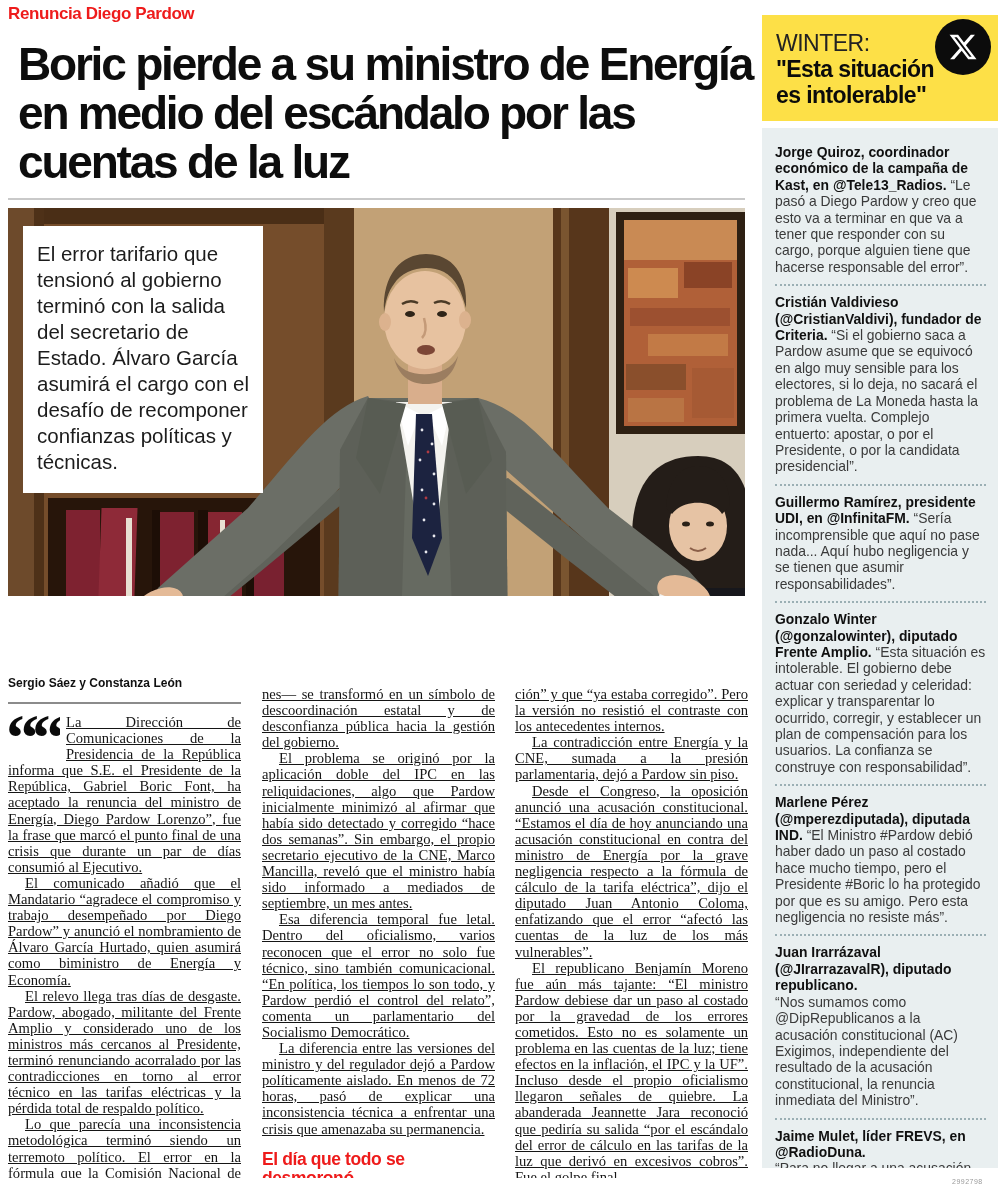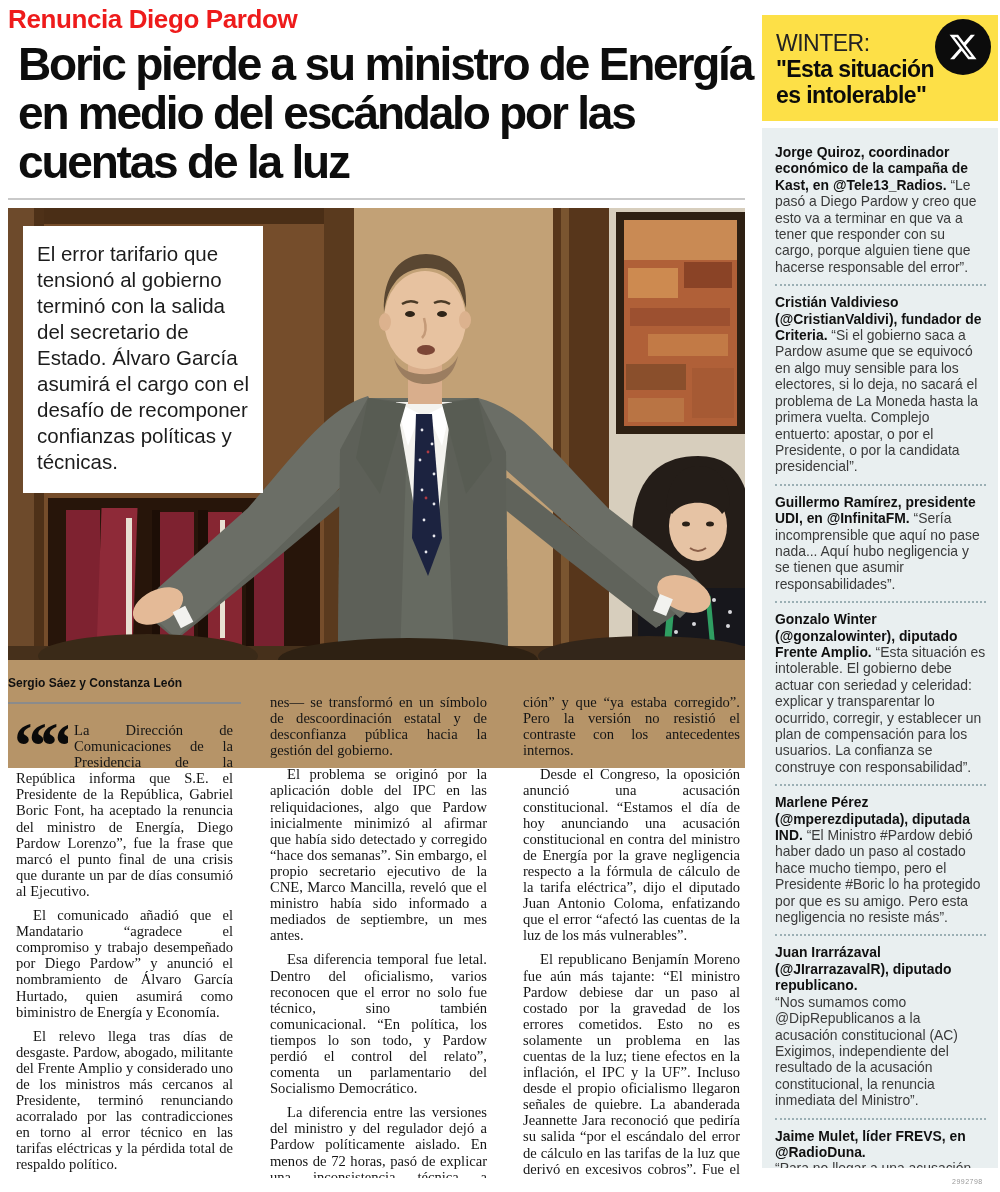--- a/index.html
+++ b/index.html
@@ -3,49 +3,49 @@
 <meta charset="utf-8">
 <style>
   html,body{margin:0;padding:0;}
   body{
     width:1000px;height:1192px;position:relative;background:#ffffff;
     font-family:"Liberation Sans",sans-serif;overflow:hidden;
     -webkit-font-smoothing:antialiased;
   }
   .main{position:absolute;left:8px;top:0;width:737px;}
   .kicker{
-    position:absolute;left:0;top:4px;font-size:26px;font-weight:bold;
+    position:absolute;left:0;top:4px;font-size:17px;font-weight:bold;
     color:#ee1b1b;letter-spacing:-0.4px;
   }
   .headline{
     position:absolute;left:0;top:30px;width:740px;
     font-size:46px;font-weight:bold;color:#0d0d0d;
     letter-spacing:-2.2px;line-height:1.06;
   }
   .head-rule{position:absolute;left:0;top:198px;width:737px;border-top:2px solid #c9c9c9;}
   .photo{
-    position:absolute;left:0;top:208px;width:737px;height:560px;overflow:hidden;background:#b69468;
+    position:absolute;left:0;top:208px;width:737px;height:388px;overflow:hidden;background:#b69468;
   }
   .photo svg{display:block;}
   .caption-box{
     position:absolute;left:15px;top:18px;width:212px;background:#ffffff;
     padding:15px 14px 18px 14px;font-size:20.5px;line-height:1.27;color:#1c1c1c;
   }
   .byline{position:absolute;left:0;top:676px;font-size:12px;font-weight:bold;color:#101010;}
   .byline-rule{position:absolute;left:0;top:702px;width:233px;border-top:2px solid #8b8b8b;}
 
   .col{
     position:absolute;width:233px;top:686px;height:492px;overflow:hidden;
     font-family:"Liberation Serif",serif;font-size:14.6px;line-height:16.1px;
     text-align:justify;color:#151515;
   }
   .col1{left:0;top:714px;height:464px;}
   .col2{left:254px;}
   .col3{left:507px;}
-  .col p{margin:8px;}
+  .col p{margin:0;text-decoration:underline;}
   .col p.ind{text-indent:17px;}
   .bigquote{
     float:left;width:54px;height:44px;overflow:hidden;
     font-family:"Liberation Serif",serif;font-weight:bold;font-size:66px;line-height:44px;
     letter-spacing:-7px;color:#0a0a0a;margin:2px 6px 0 -2px;
   }
   .subhead{
     font-family:"Liberation Sans",sans-serif;font-weight:bold;color:#ee1b1b;
     font-size:17.5px;line-height:1.12;letter-spacing:-0.4px;
     margin:13px 0 6px 0;text-align:left;
@@ -232,20 +232,21 @@
     <p>nes— se transformó en un símbolo de descoordinación estatal y de desconfianza pública hacia la gestión del gobierno.</p>
     <p class="ind">El problema se originó por la aplicación doble del IPC en las reliquidaciones, algo que Pardow inicialmente minimizó al afirmar que había sido detectado y corregido “hace dos semanas”. Sin embargo, el propio secretario ejecutivo de la CNE, Marco Mancilla, reveló que el ministro había sido informado a mediados de septiembre, un mes antes.</p>
     <p class="ind">Esa diferencia temporal fue letal. Dentro del oficialismo, varios reconocen que el error no solo fue técnico, sino también comunicacional. “En política, los tiempos lo son todo, y Pardow perdió el control del relato”, comenta un parlamentario del Socialismo Democrático.</p>
     <p class="ind">La diferencia entre las versiones del ministro y del regulador dejó a Pardow políticamente aislado. En menos de 72 horas, pasó de explicar una inconsistencia técnica a enfrentar una crisis que amenazaba su permanencia.</p>
     <div class="subhead">El día que todo se desmoronó</div>
 
   </div>
 
   <div class="col col3">
     <p>ción” y que “ya estaba corregido”. Pero la versión no resistió el contraste con los antecedentes internos.</p>
+    <p class="ind">La contradicción entre Energía y la CNE, sumada a la presión parlamentaria, dejó a Pardow sin piso.</p>
     <p class="ind">Desde el Congreso, la oposición anunció una acusación constitucional. “Estamos el día de hoy anunciando una acusación constitucional en contra del ministro de Energía por la grave negligencia respecto a la fórmula de cálculo de la tarifa eléctrica”, dijo el diputado Juan Antonio Coloma, enfatizando que el error “afectó las cuentas de la luz de los más vulnerables”.</p>
     <p class="ind">El republicano Benjamín Moreno fue aún más tajante: “El ministro Pardow debiese dar un paso al costado por la gravedad de los errores cometidos. Esto no es solamente un problema en las cuentas de la luz; tiene efectos en la inflación, el IPC y la UF”. Incluso desde el propio oficialismo llegaron señales de quiebre. La abanderada Jeannette Jara reconoció que pediría su salida “por el escándalo del error de cálculo en las tarifas de la luz que derivó en excesivos cobros”. Fue el golpe final.</p>
 
   </div>
 </div>
 
 <div class="sidebar">
   <div class="sb-header">
     <div class="who">WINTER:</div>
     <div class="big-quote">"Esta situación es intolerable"</div>

